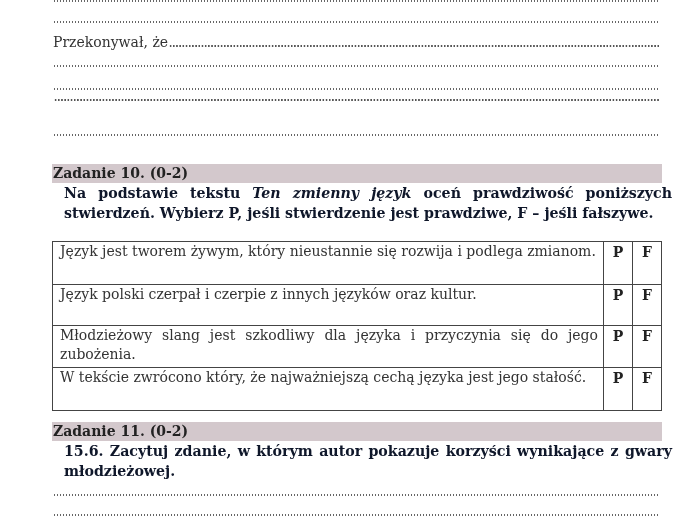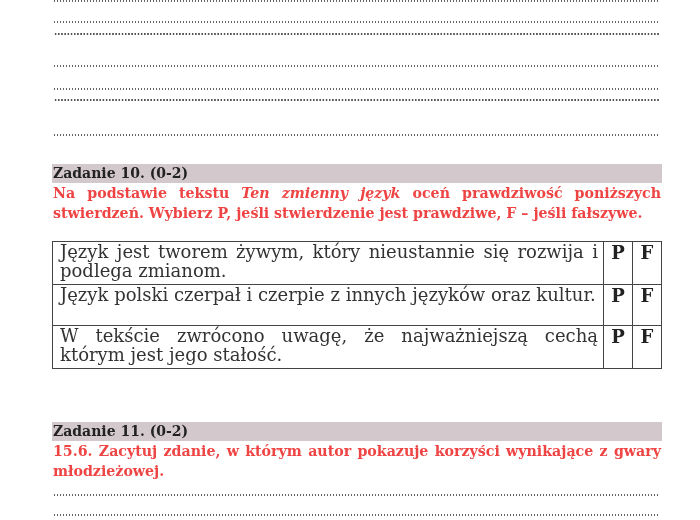--- a/index.html
+++ b/index.html
@@ -9,36 +9,37 @@
           background-image: radial-gradient(circle, #666 0.6px, transparent 0.9px);
           background-size:3px 2px; background-repeat:repeat-x; }
   .lead { position:absolute; left:53px; width:607px; display:flex; align-items:flex-end;
           font-size:14px; line-height:18px; color:#333; }
   .lead .lbl { white-space:nowrap; }
   .lead .fill { flex:1; height:2px; margin-bottom:4px; margin-left:1px;
           background-image: radial-gradient(circle, #555 0.7px, transparent 1px);
           background-size:3.2px 2px; background-repeat:repeat-x; }
   .hdr { position:absolute; left:52px; width:610px; height:19px; background:#d3c8cc;
          font-weight:bold; font-size:14px; line-height:19px; padding-left:1px; box-sizing:border-box; color:#222; }
-  .instr { position:absolute; left:53px; width:608px; font-weight:bold; font-size:14.2px;
-           line-height:20px; text-align:justify; text-align-last:left; color:#ef4444; }
+  .instr { position:absolute; left:64px; width:608px; font-weight:bold; font-size:14.2px;
+           line-height:20px; text-align:justify; text-align-last:left; color:#0f172a; }
   .instr i { font-style:italic; }
   table.tf { position:absolute; left:52px; top:241px; width:610px; border-collapse:collapse;
-             font-size:18px; color:#333; }
+             font-size:14px; color:#333; }
   table.tf td { border:1px solid #444; vertical-align:top; line-height:19px; }
   table.tf td.stmt { padding:0 5px 0 7px; text-align:justify; text-align-last:left; }
   table.tf td.opt { width:26px; text-align:center; font-weight:bold; color:#222; }
   .r1 td { height:40px; } .r2 td { height:38px;margin-left:24px; } .r3 td { height:39px; } .r4 td { height:40px; }
 </style>
 </head>
 <body>
 
 <div class="dots" style="top:0px"></div>
 <div class="dots" style="top:21px"></div>
 <div class="lead" style="top:33px">
+  <span class="lbl">Przekonywał, że</span>
   <span class="fill"></span>
 </div>
 <div class="dots" style="top:65px"></div>
 <div class="dots" style="top:88px"></div>
 <div class="lead" style="top:99px">
   <span class="fill"></span>
 </div>
 <div class="dots" style="top:134px"></div>
 
 <div class="hdr" style="top:164px">Zadanie 10. (0-2)</div>
@@ -49,22 +50,27 @@
       <tr class="r1">
     <td class="stmt">Język jest tworem żywym, który nieustannie się rozwija i podlega zmianom.</td>
     <td class="opt">P</td>
     <td class="opt">F</td>
   </tr>
   <tr class="r2">
     <td class="stmt">Język polski czerpał i czerpie z innych języków oraz kultur.</td>
     <td class="opt">P</td>
     <td class="opt">F</td>
   </tr>
+  <tr class="r3">
+    <td class="stmt">Młodzieżowy slang jest szkodliwy dla języka i przyczynia się do jego zubożenia.</td>
+    <td class="opt">P</td>
+    <td class="opt">F</td>
+  </tr>
   <tr class="r4">
-    <td class="stmt">W tekście zwrócono uwagę, że najważniejszą cechą którym jest jego stałość.</td>
+    <td class="stmt">W tekście zwrócono który, że najważniejszą cechą języka jest jego stałość.</td>
     <td class="opt">P</td>
     <td class="opt">F</td>
   </tr>
 </tbody>
   </table>
 
 <div class="hdr" style="top:422px">Zadanie 11. (0-2)</div>
 <div class="instr" style="top:441px">15.6. Zacytuj zdanie, w którym autor pokazuje korzyści wynikające z gwary młodzieżowej.</div>
 <div class="dots" style="top:494px"></div>
 <div class="dots" style="top:514px"></div>

